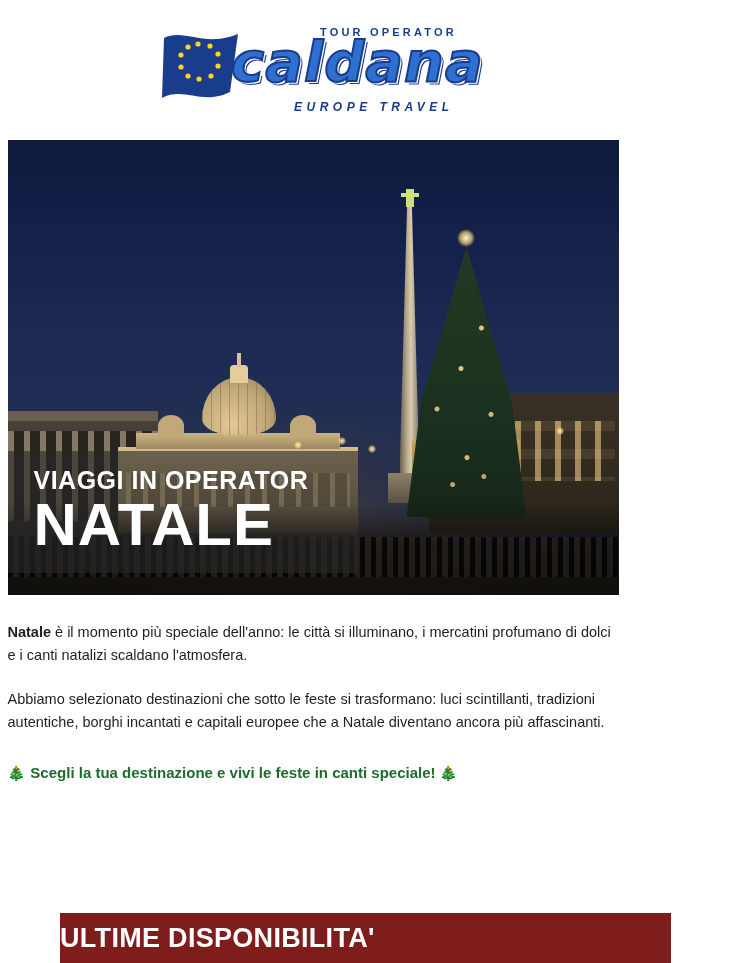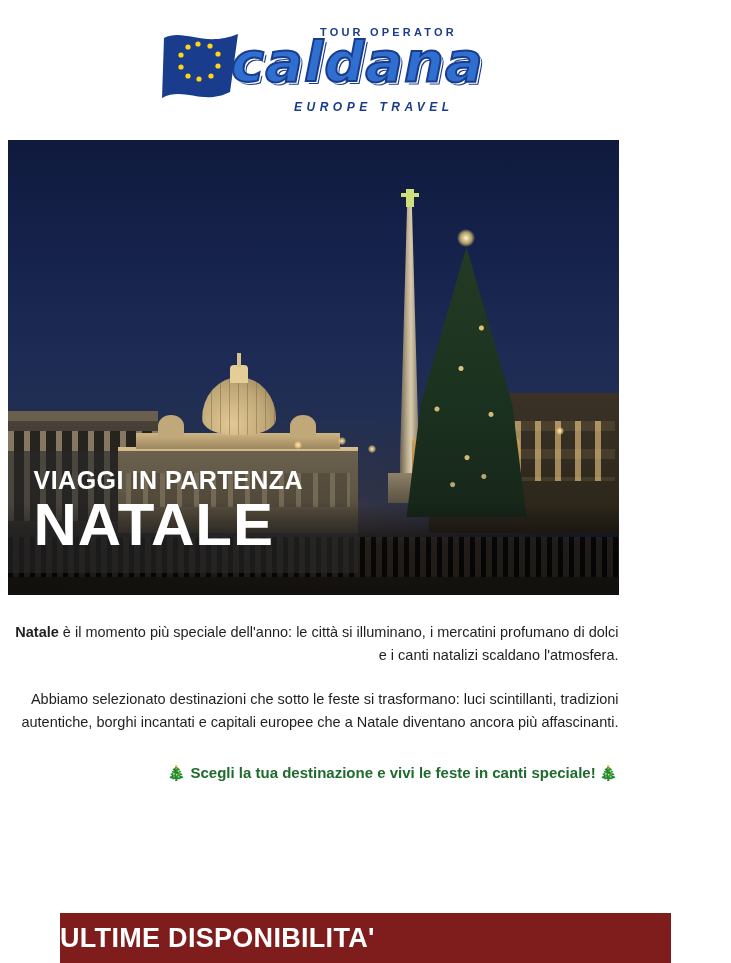--- a/index.html
+++ b/index.html
@@ -331,21 +331,21 @@
     letter-spacing: 1px;
     line-height: 1;
     margin: 0;
   }
 
   
   .body-copy {
     width: 611px;
     margin: 0 auto;
     padding-top: 26px;
-    text-align: right;
+    text-align: left;
     font-size: 14.5px;
     line-height: 1.62;
     color: #1f1f1f;
   }
   .body-copy p {
     margin: 0 0 20px 0;
   }
   .body-copy p:last-child { margin-bottom: 0; }
   .body-copy b { font-weight: bold; }
   .cta-line {
@@ -436,21 +436,21 @@
       <div class="xtree-star"></div>
     </div>
 
     <div class="crowd"></div>
     <div class="lamp" style="left:330px; bottom:150px;"></div>
     <div class="lamp" style="left:360px; bottom:142px;"></div>
     <div class="lamp" style="left:286px; bottom:146px;"></div>
     <div class="lamp" style="left:548px; bottom:160px;"></div>
 
     <div class="hero-caption">
-      <div class="hero-kicker">VIAGGI IN PARTENZA</div>
+      <div class="hero-kicker">VIAGGI IN OPERATOR</div>
       <div class="hero-title">NATALE</div>
     </div>
   </div>
 
   <div class="body-copy">
     <p>
       <b>Natale</b><span> è il momento più speciale dell'anno: le città si illuminano, i mercatini profumano di dolci e i canti natalizi scaldano l'atmosfera.</span>
     </p>
     <p>Abbiamo selezionato destinazioni che sotto le feste si trasformano: luci scintillanti, tradizioni autentiche, borghi incantati e capitali europee che a Natale diventano ancora più affascinanti.</p>
     <p class="cta-line">

